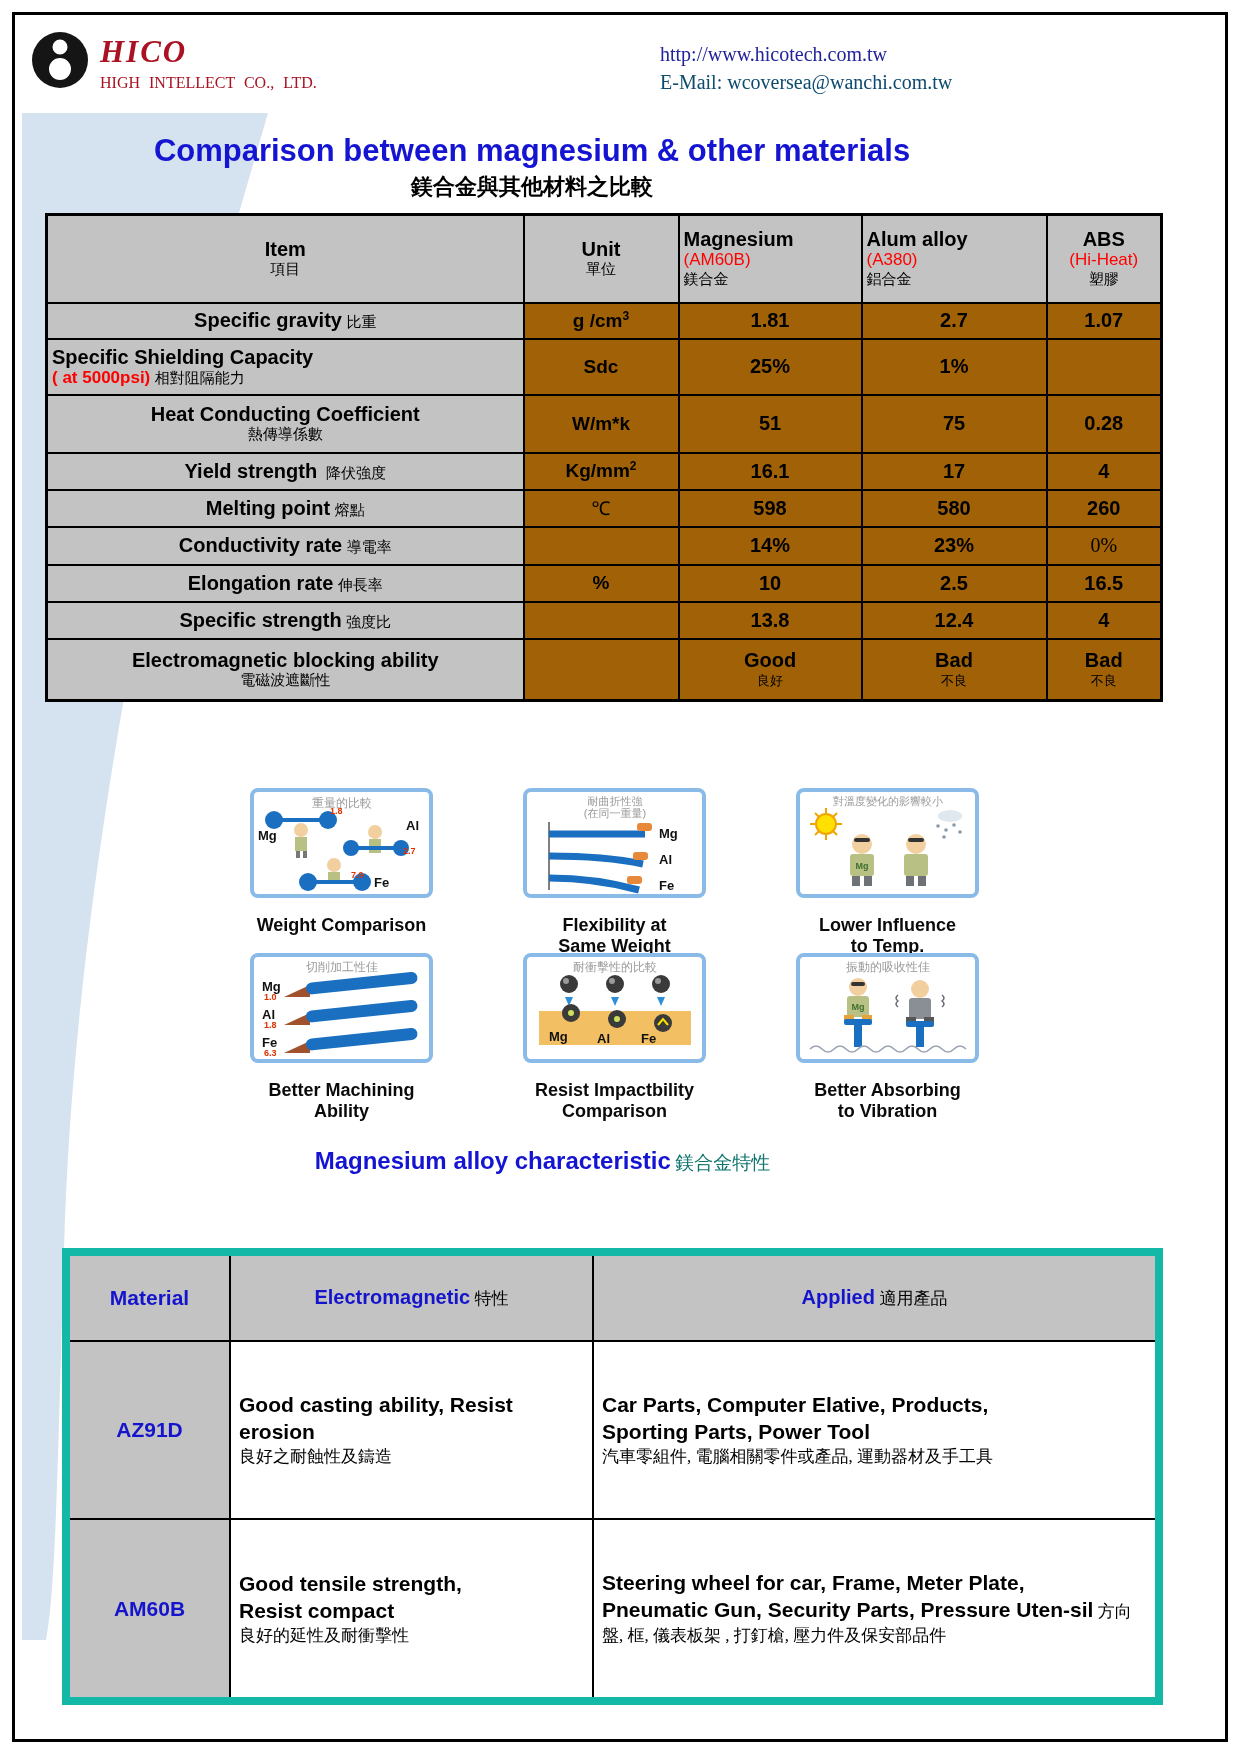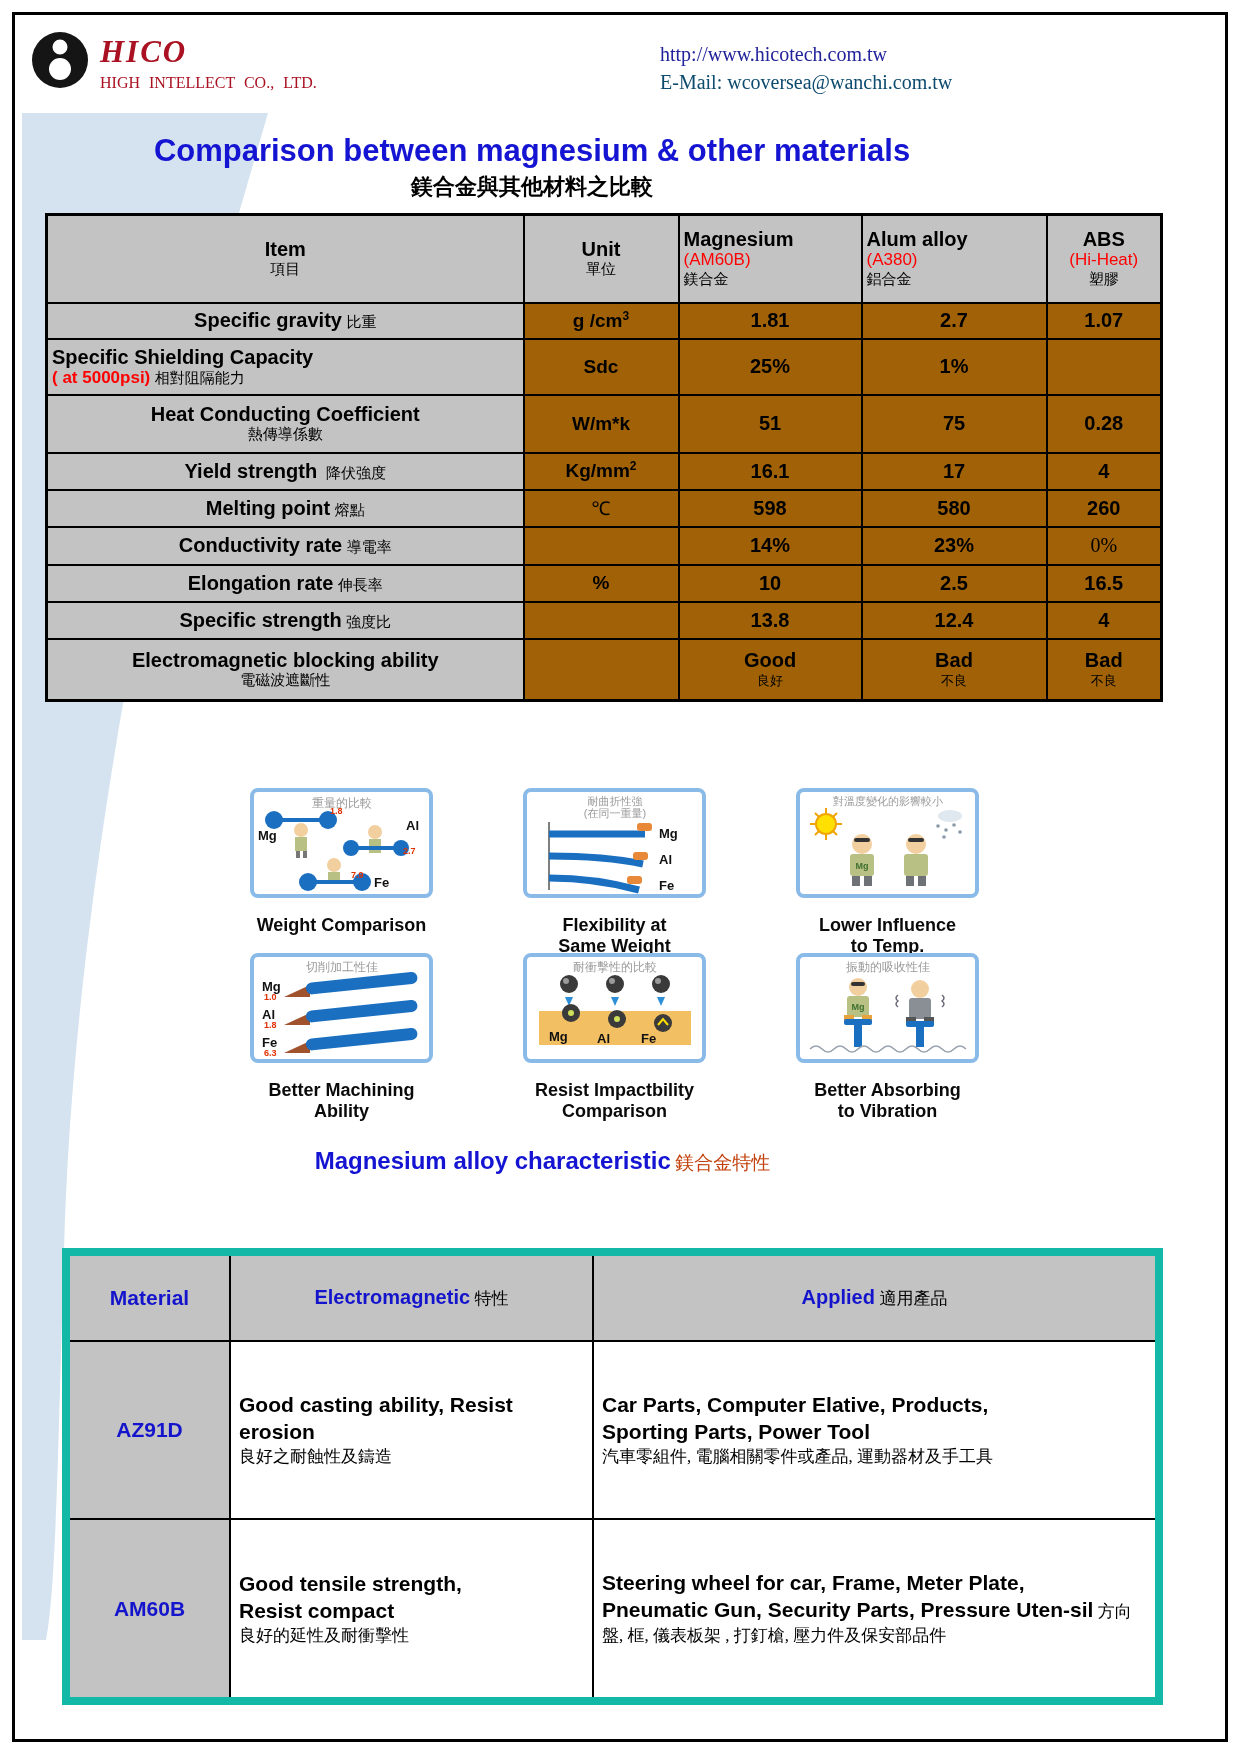--- a/index.html
+++ b/index.html
@@ -45,21 +45,21 @@
   .cards{position:absolute;left:205px;top:788px;width:820px;}
   .cards-row{display:flex;height:165px;}
   .card-cell{width:273px;display:flex;flex-direction:column;align-items:center;}
   .card{width:183px;height:110px;background:#fff;border:4px solid #8abbe8;border-radius:8px;box-sizing:border-box;}
   .caption{margin-top:17px;font-weight:bold;font-size:18px;line-height:21px;text-align:center;
            white-space:pre-line;color:#0a0a0a;}
 
   
   .sec2-title{position:absolute;left:0;top:1147px;width:1085px;text-align:center;}
   .sec2-en{color:#1414d2;font-weight:bold;font-size:24px;}
-  .sec2-zh{color:#c2410c;font-size:19px;font-family:"Liberation Serif",serif;}
+  .sec2-zh{color:#0f766e;font-size:19px;font-family:"Liberation Serif",serif;}
 
   .t2{position:absolute;left:62px;top:1248px;width:1093px;border:8px solid #14b8a6;}
   .t2 td{border:2px solid #000;padding:2px 8px;vertical-align:middle;}
   .mat{background:#c3c3c3;text-align:center;color:#1414cc;font-weight:bold;font-size:21px;}
   .bodycell{background:#fff;}
   .b-en{font-weight:bold;font-size:21px;line-height:27px;color:#000;white-space:pre-line;}
   .b-zh{font-weight:normal;font-size:17px;line-height:24px;color:#000;font-family:"Liberation Serif",serif;}
   .t2 .hdr-zh{font-weight:normal;font-size:17px;color:#000;font-family:"Liberation Serif",serif;}
 
   svg text{font-family:"Liberation Sans",sans-serif;}

